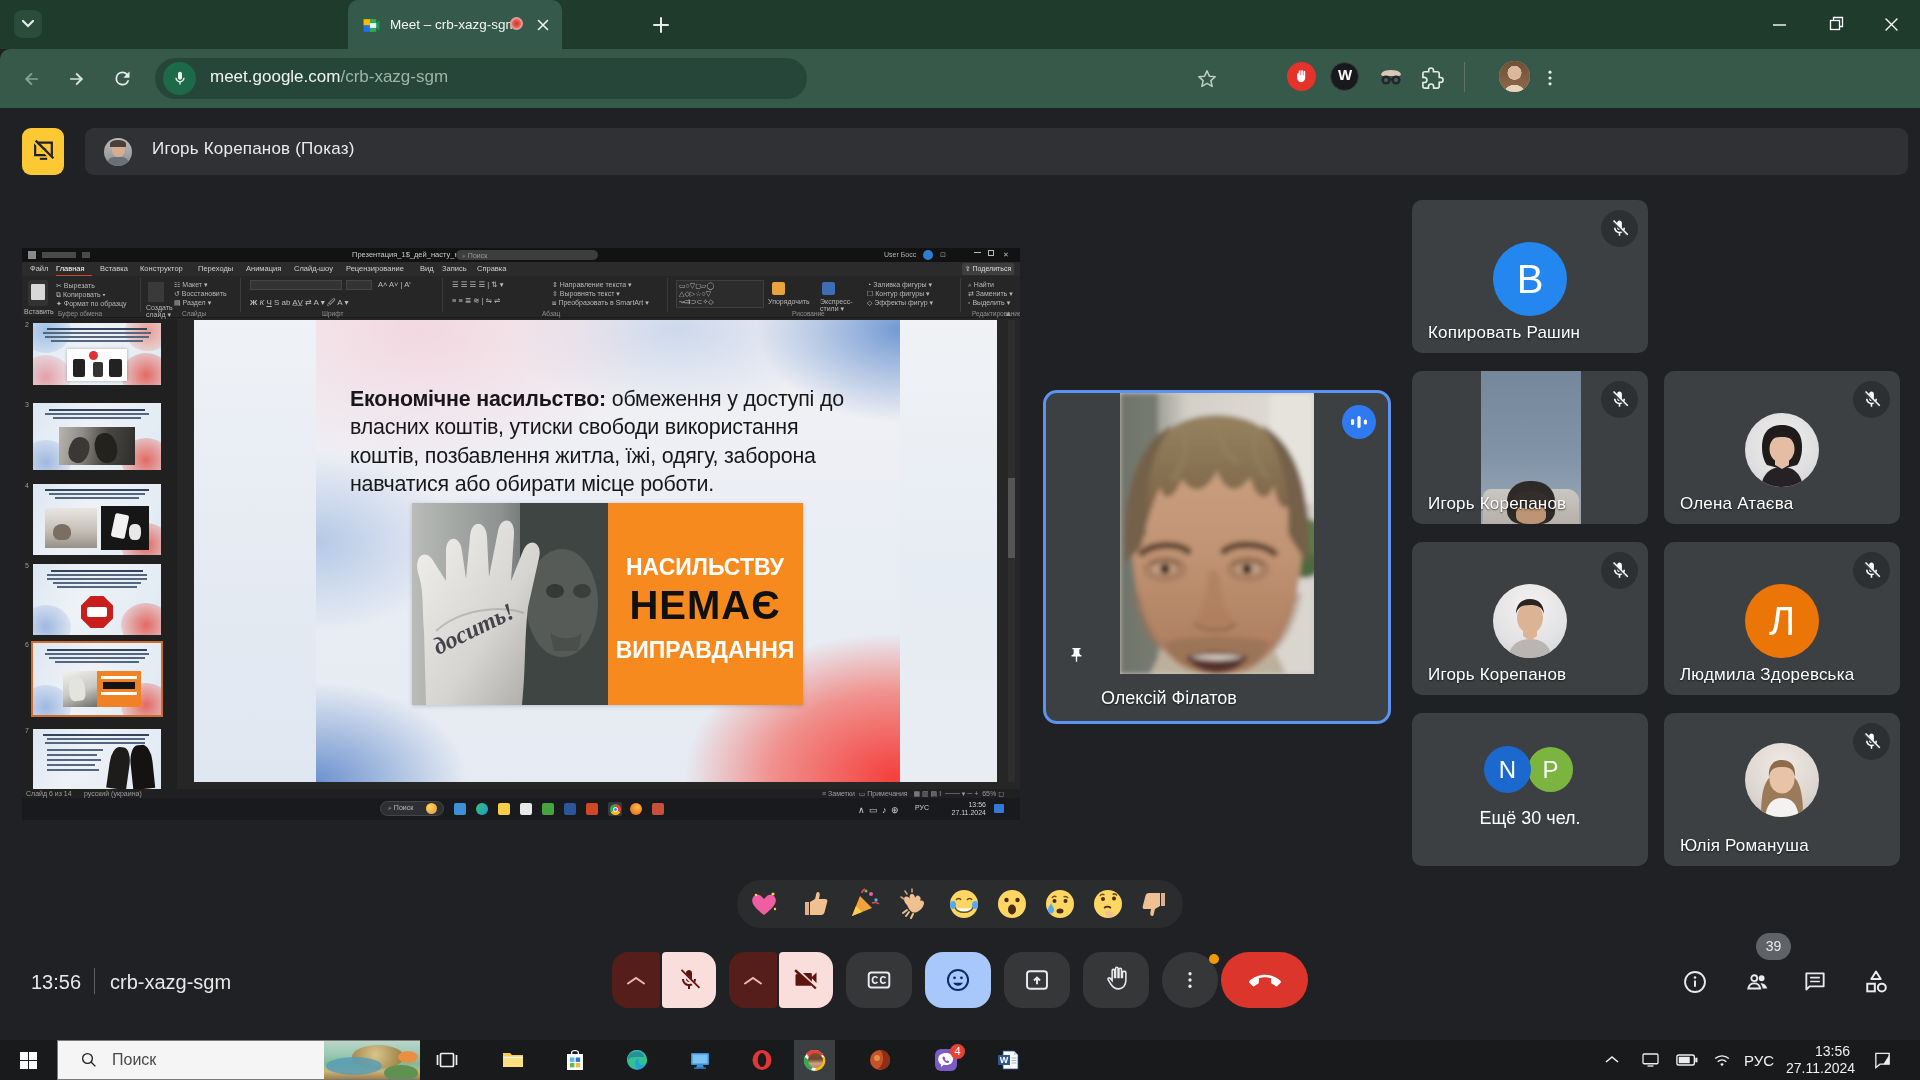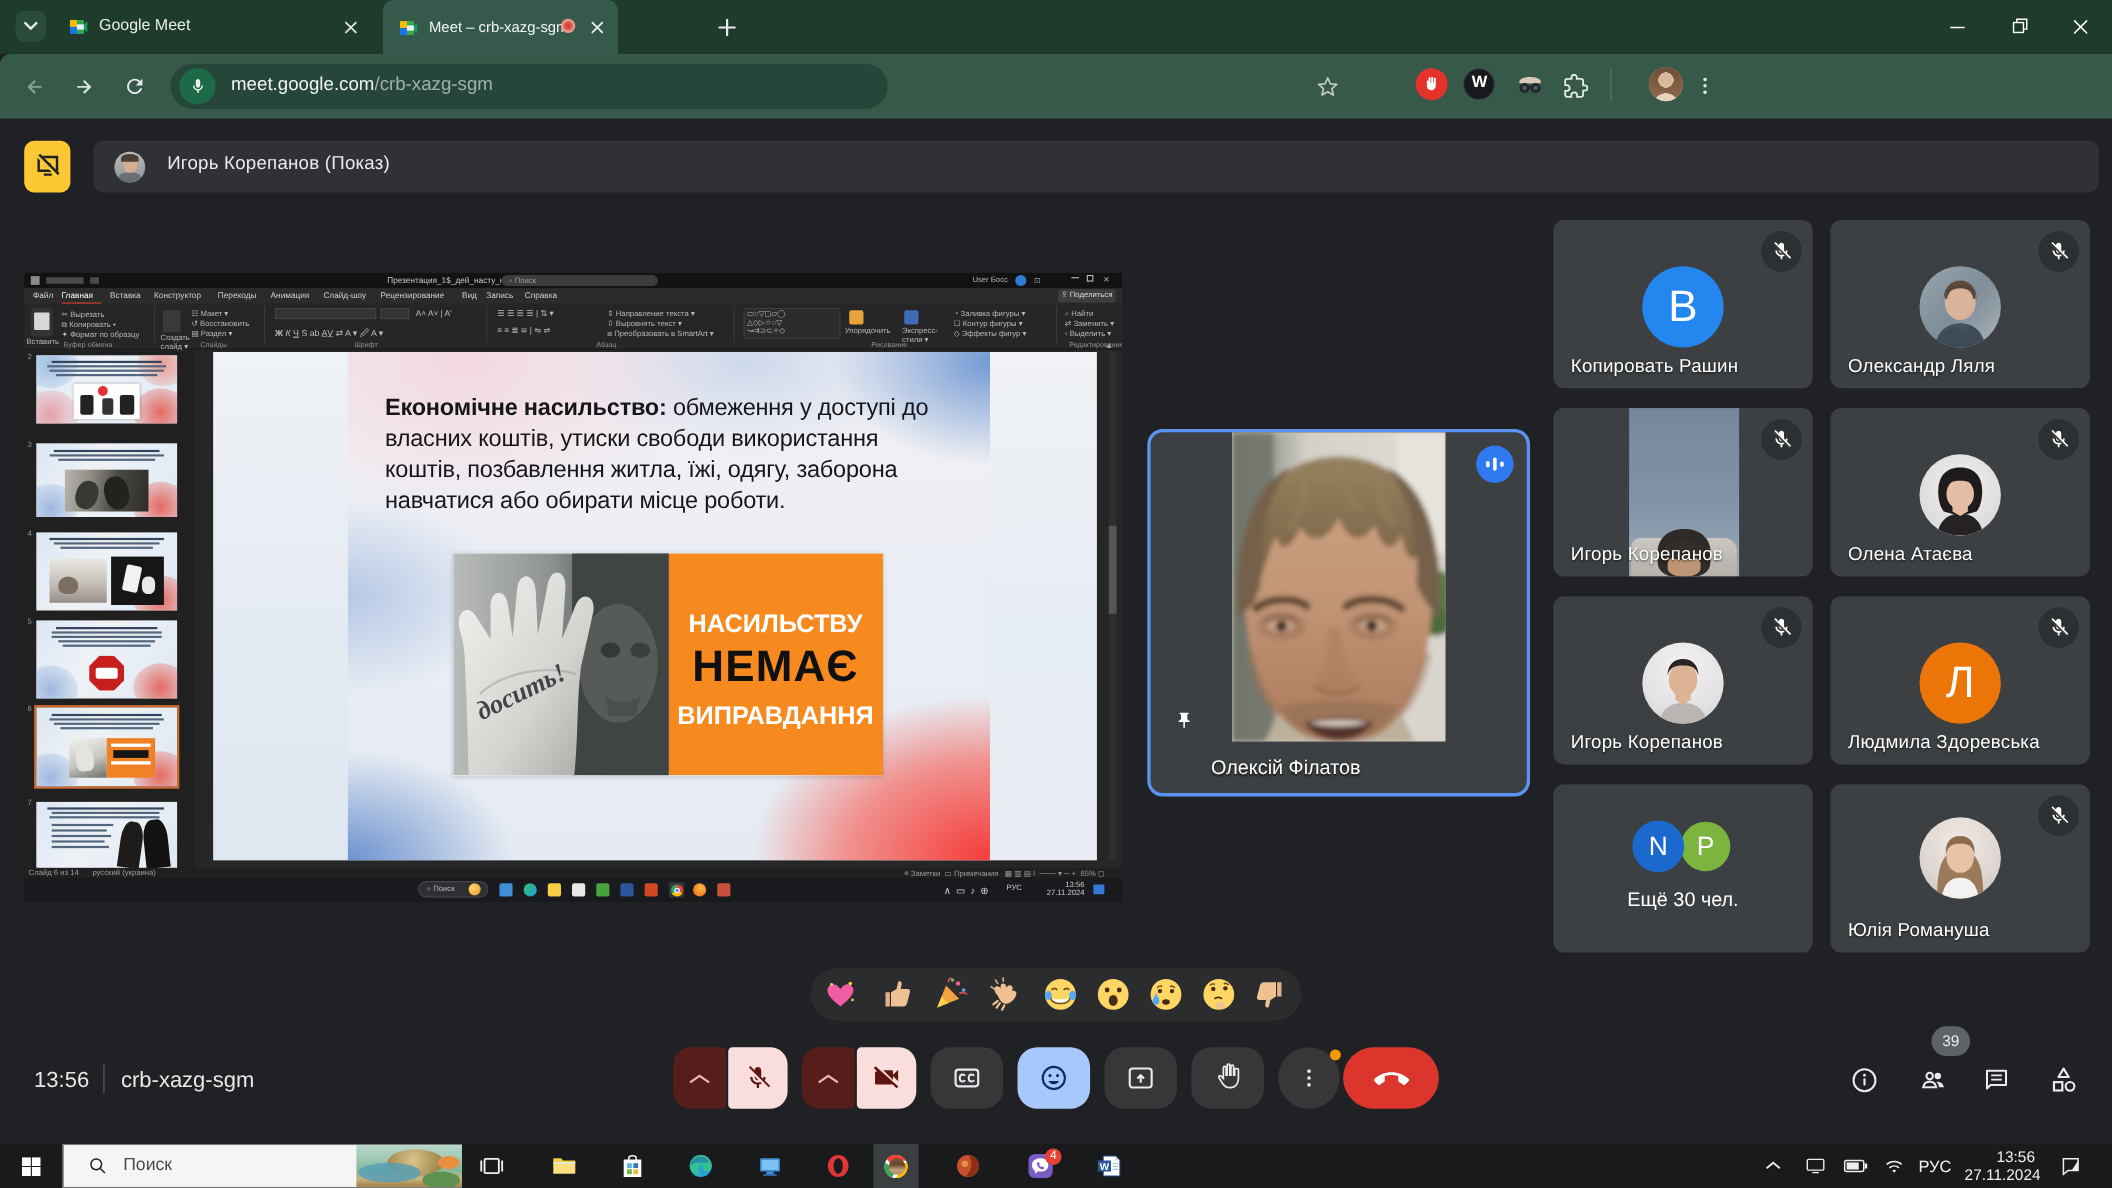--- a/index.html
+++ b/index.html
@@ -17,34 +17,20 @@
 </head>
 <body>
 
 <div class="a" id="tabstrip" style="left:0;top:0;width:1920px;height:49px;background:#1e3b2c;">
 
   <div class="a" style="left:14px;top:10px;width:28px;height:28px;border-radius:8px;background:#2a4c3a;"></div>
   <svg class="a" style="left:21px;top:19px;" width="14" height="10" viewBox="0 0 14 10">
       <path d="M2 2l5 5 5-5" stroke="#e8eaed" stroke-width="2.2" fill="none" stroke-linecap="round"></path>
     </svg>
 
-  <div class="a" style="left:58px;top:9px;width:280px;height:34px;">
-    <svg class="a" style="left:4px;top:6px;" width="19" height="19" viewBox="0 0 24 24">
-        <rect x="2" y="4" width="12" height="8" fill="#fbbc04"></rect>
-        <rect x="2" y="12" width="12" height="8" fill="#1a73e8"></rect>
-        <rect x="10" y="4" width="8" height="16" fill="#34a853"></rect>
-        <path d="M18 9l4-3.5v13L18 15z" fill="#0f9d58"></path>
-        <rect x="10" y="9" width="8" height="6" fill="#e8f0fe"></rect>
-        <path d="M2 4h8v8H2z" fill="#ea4335" opacity="0"></path>
-      </svg>
-    <div class="a" style="left:32px;top:6px;color:#e7efe9;font-size:14.5px;">Google Meet</div>
-    <svg class="a" style="left:252px;top:7px;" width="18" height="18" viewBox="0 0 20 20">
-        <path d="M5 5l10 10M15 5L5 15" stroke="#dfe8e2" stroke-width="1.8" stroke-linecap="round"></path>
-      </svg>
-  </div>
 
   <div class="a" style="left:348px;top:0;width:214px;height:49px;background:#35594a;border-radius:10px 10px 0 0;">
     <svg class="a" style="left:14px;top:16px;" width="19" height="19" viewBox="0 0 24 24">
         <rect x="2" y="4" width="12" height="8" fill="#fbbc04"></rect>
         <rect x="2" y="12" width="12" height="8" fill="#1a73e8"></rect>
         <rect x="10" y="4" width="8" height="16" fill="#34a853"></rect>
         <path d="M18 9l4-3.5v13L18 15z" fill="#0f9d58"></path>
         <rect x="10" y="9" width="8" height="6" fill="#e8f0fe"></rect>
       </svg>
     <div class="a" style="left:42px;top:17px;color:#f2f6f3;font-size:13.5px;white-space:nowrap;">Meet – crb-xazg-sgm</div>
@@ -315,21 +301,21 @@
         radial-gradient(46% 40% at 99% 99%, rgba(245,58,56,.97) 0%, rgba(246,90,80,.62) 46%, rgba(246,90,80,0) 78%),
         radial-gradient(34% 28% at 100% 2%, rgba(100,144,208,.9) 0%, rgba(100,144,208,0) 72%),
         radial-gradient(36% 30% at 0% 100%, rgba(86,130,200,.85) 0%, rgba(86,130,200,0) 72%),
         radial-gradient(34% 28% at 0% 48%, rgba(130,164,216,.5) 0%, rgba(130,164,216,0) 70%),
         radial-gradient(56% 42% at 18% 2%, rgba(242,214,223,.95) 0%, rgba(242,214,223,0) 72%),
         radial-gradient(44% 26% at 62% 2%, rgba(160,186,226,.45) 0%, rgba(160,186,226,0) 70%),
         linear-gradient(180deg,#f4f2f4 0%,#e9edf4 50%,#e6ebf3 100%);"></div>
       <div class="a" style="left:0;top:0;width:122px;height:462px;background:linear-gradient(180deg,#eff2f6 0%,#e4eaf2 60%,#dfe7f1 100%);"></div>
       <div class="a" style="left:706px;top:0;width:97px;height:462px;background:linear-gradient(180deg,#f0f2f5 0%,#e6ecf3 55%,#e9edf3 100%);"></div>
 
-      <div class="a" style="left:156px;top:36px;width:560px;color:#17171b;font-size:21.4px;line-height:28.4px;letter-spacing:-0.2px;white-space:nowrap;"><b>Економічне насильство:</b> обмеження у доступі до<br>власних коштів, утиски свободи використання<br>коштів, позбавлення житла, їжі, одягу, заборона<br>навчатися або обирати місце роботи.</div>
+      <div class="a" style="left:156px;top:65px;width:560px;color:#17171b;font-size:21.4px;line-height:28.4px;letter-spacing:-0.2px;white-space:nowrap;"><b>Економічне насильство:</b> обмеження у доступі до<br>власних коштів, утиски свободи використання<br>коштів, позбавлення житла, їжі, одягу, заборона<br>навчатися або обирати місце роботи.</div>
 
       <div class="a" style="left:218px;top:183px;width:391px;height:202px;box-shadow:0 1px 4px rgba(60,60,80,.25);overflow:hidden;">
         <svg width="391" height="202" viewBox="0 0 391 202">
           <defs>
             <linearGradient id="pbg" x1="0" y1="0" x2="1" y2="0">
               <stop offset="0" stop-color="#b9bcb9"></stop>
                 <stop offset=".45" stop-color="#8e9391"></stop>
               <stop offset=".75" stop-color="#4c5351"></stop>
                 <stop offset="1" stop-color="#2e3534"></stop>
             </linearGradient>
@@ -479,39 +465,20 @@
     <div class="nm">Копировать Рашин</div>
     <div class="mico">
         <svg width="19" height="19" viewBox="0 0 24 24">
           <path d="M12 14c1.66 0 3-1.34 3-3V5c0-1.66-1.34-3-3-3S9 3.34 9 5v6c0 1.66 1.34 3 3 3zm5-3c0 2.76-2.24 5-5 5s-5-2.24-5-5H5c0 3.53 2.61 6.43 6 6.92V21h2v-3.08c3.39-.49 6-3.39 6-6.92h-2z" fill="#fff"></path>
           <path d="M3.5 2.5l18 18" stroke="#3c4043" stroke-width="3.4"></path>
           <path d="M4.5 1.8l18 18" stroke="#fff" stroke-width="1.8"></path>
         </svg>
       </div>
   </div>
 
-  <div class="tile" style="left:1664px;top:92px;">
-    <div class="avc" style="left:81px;top:42px;width:74px;height:74px;background:linear-gradient(135deg,#9aa7ae 0%,#7f8d98 50%,#aab3b8 100%);overflow:hidden;">
-      <svg width="74" height="74" viewBox="0 0 74 74">
-          <ellipse cx="37" cy="33" rx="14" ry="16" fill="#d9b49a"></ellipse>
-          <path d="M22 30c0-12 8-17 15-17s15 5 15 17c-2-8-6-11-15-11s-13 3-15 11z" fill="#5d4a3c"></path>
-          <path d="M23 29c1-8 6-12 14-12s13 4 14 12l-2 1c-1-7-5-10-12-10s-11 3-12 10z" fill="#55443a"></path>
-          <path d="M14 74c2-16 12-22 23-22s21 6 23 22z" fill="#3e4a58"></path>
-          <path d="M14 74c2-16 12-22 23-22 3 0 6 .5 9 1.6L40 60l-8-5c-8 2-16 7-18 19z" fill="#46525f"></path>
-        </svg>
-    </div>
-    <div class="nm">Олександр Ляля</div>
-    <div class="mico">
-        <svg width="19" height="19" viewBox="0 0 24 24">
-          <path d="M12 14c1.66 0 3-1.34 3-3V5c0-1.66-1.34-3-3-3S9 3.34 9 5v6c0 1.66 1.34 3 3 3zm5-3c0 2.76-2.24 5-5 5s-5-2.24-5-5H5c0 3.53 2.61 6.43 6 6.92V21h2v-3.08c3.39-.49 6-3.39 6-6.92h-2z" fill="#fff"></path>
-          <path d="M3.5 2.5l18 18" stroke="#3c4043" stroke-width="3.4"></path>
-          <path d="M4.5 1.8l18 18" stroke="#fff" stroke-width="1.8"></path>
-        </svg>
-      </div>
-  </div>
 
   <div class="tile" style="left:1412px;top:263px;">
     <div class="a" style="left:69px;top:0;width:100px;height:153px;background:linear-gradient(180deg,#74879b 0%,#8093a7 55%,#8c9dae 75%,#9aa6b2 85%);overflow:hidden;">
       <div class="a" style="left:2px;top:118px;width:96px;height:35px;background:linear-gradient(180deg,#cac7c2, #b5b0a8);border-radius:8px 12px 0 0;"></div>
       <div class="a" style="left:26px;top:110px;width:48px;height:43px;border-radius:46% 46% 30% 30%;background:#2e2a28;"></div>
       <div class="a" style="left:35px;top:134px;width:30px;height:19px;border-radius:40% 40% 40% 40%;background:#bd9574;"></div>
       <div class="a" style="left:32px;top:120px;width:36px;height:18px;border-radius:50%;background:#332e2b;"></div>
     </div>
     <div class="nm">Игорь Корепанов</div>
     <div class="mico">

